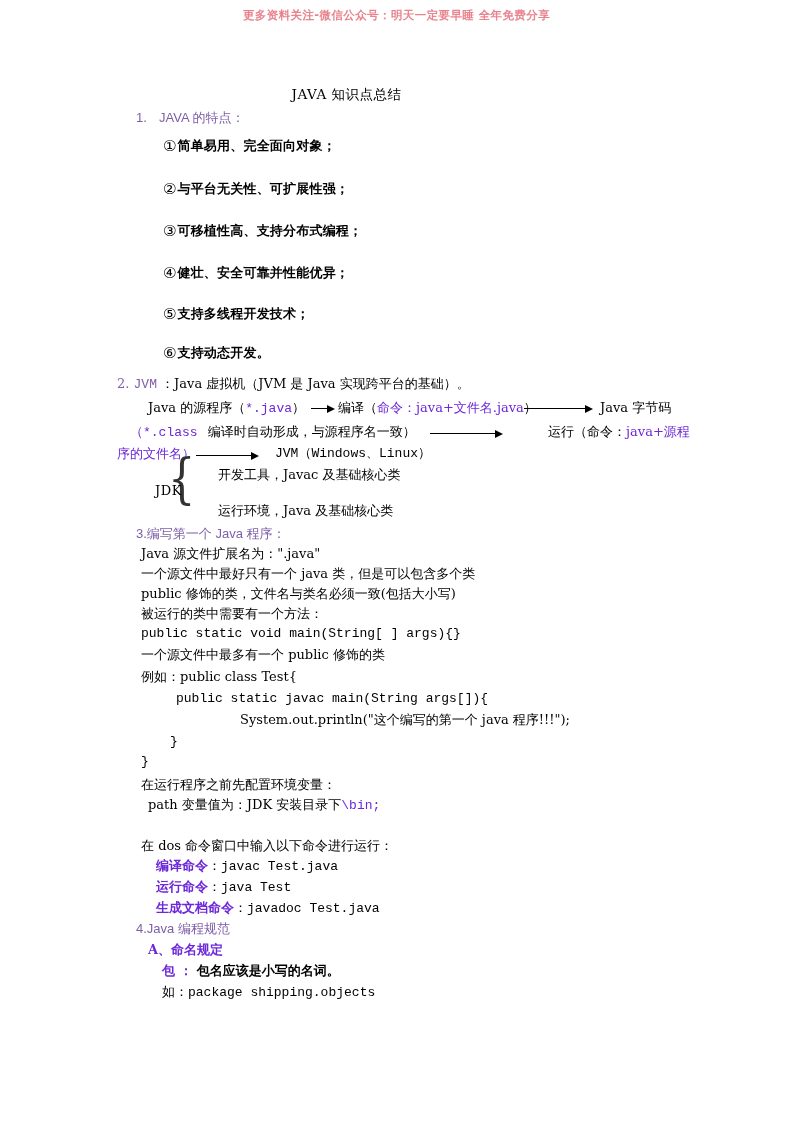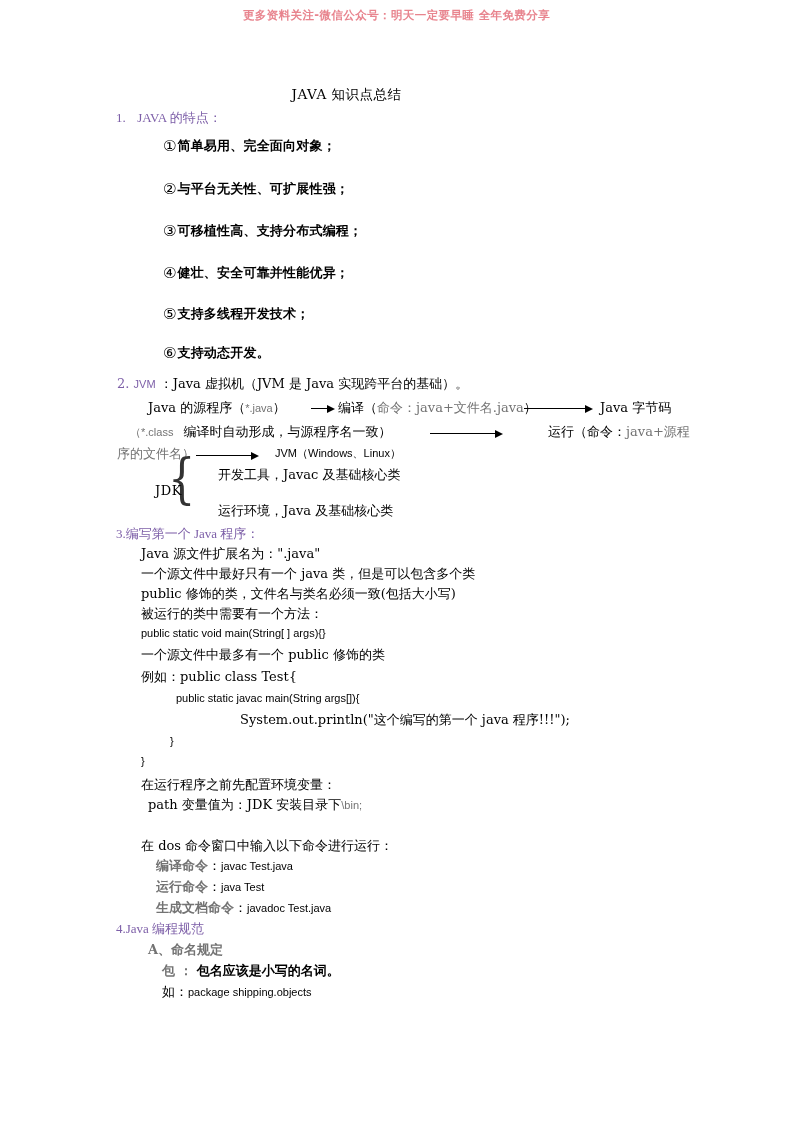--- a/index.html
+++ b/index.html
@@ -50,34 +50,35 @@
 
   
   .ln {
     position: absolute;
     font-size: 13px;
     line-height: 15px;
     white-space: nowrap;
   }
 
   .purple { color: #7d5fa8; }
-  .red    { color: #737373; }
+  .red    { color: #6d28d9; }
   .black  { color: #000000; }
 
   .bold { font-weight: bold; }
 
   .mono {
+    font-family: Liberation Mono, monospace;
+    font-size: 13px;
+  }
+
+  
+  .sec-head {
+    font-size: 13px;
     font-family: Liberation Sans, sans-serif;
-    font-size: 11px;
-  }
-
-  
-  .sec-head {
-    font-size: 13px;
-    font-family: Liberation Serif, serif;
+    margin-left: 20px;
   }
 
   
   .bullet-row {
     position: absolute;
     left: 163px;
     font-size: 13px;
     white-space: nowrap;
     display: flex;
     align-items: center;

